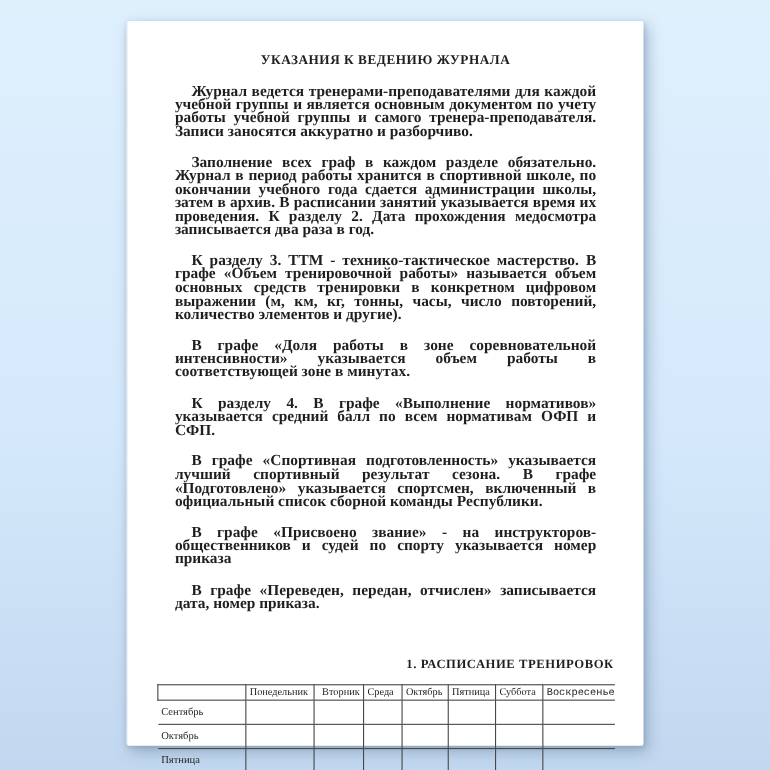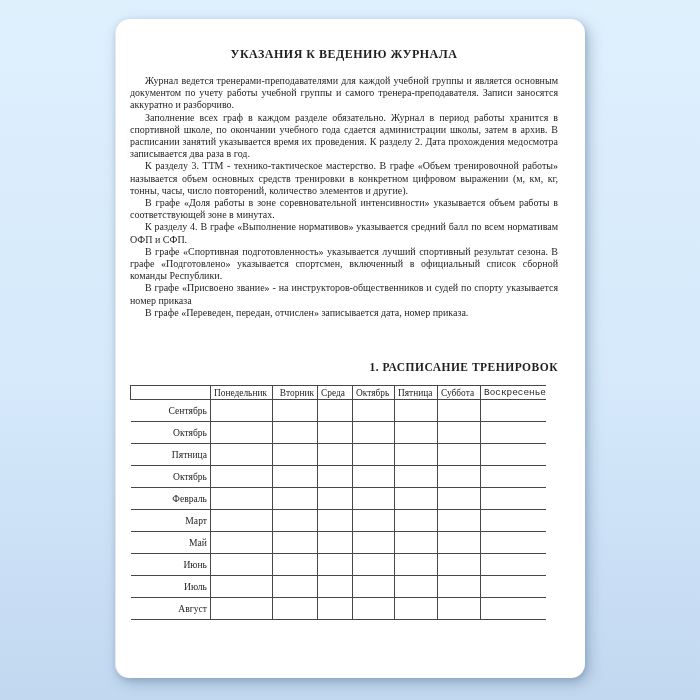--- a/index.html
+++ b/index.html
@@ -11,50 +11,50 @@
   body{
     width:700px;height:700px;overflow:hidden;
     background:linear-gradient(180deg,var(--bg-top) 0%,var(--bg-mid) 55%,var(--bg-bottom) 100%);
     font-family:"Liberation Serif","DejaVu Serif",serif;
     color:var(--text);
   }
   .scene{position:relative;width:700px;height:700px;}
   .paper{
     position:absolute;left:115px;top:19px;width:470px;height:659px;
     background:var(--paper);
-    border-radius:14px;
+    border-radius:2px;
     box-shadow:4px 5px 14px rgba(100,125,155,.45),1px 2px 5px rgba(100,125,155,.3),
                inset 1px 0 0 rgba(150,165,185,.25);
-    padding:28px 27px 0 15px;
+    padding:28px 27px 0 28px;
   }
   .doc-title{
     font-size:12px;font-weight:bold;text-align:center;letter-spacing:.5px;
     margin:0;white-space:nowrap;
   }
   .paragraphs{margin-top:13px;}
   .paragraphs p{
-    margin:0;font-size:10px;line-height:12.2px;
-    text-align:justify;text-indent:15px;
+    margin:16px;font-size:14px;line-height:12.2px;
+    text-align:justify;text-indent:15px;font-weight:bold;
   }
   .section-title{
     margin-top:42px;font-size:11.5px;font-weight:bold;
     text-align:right;letter-spacing:.5px;white-space:nowrap;
   }
   table.schedule{
     margin-top:12px;border-collapse:collapse;table-layout:fixed;width:415px;
   }
   table.schedule th,table.schedule td{
     border:1px solid var(--border);
     padding:0 3px;font-size:9.4px;font-weight:normal;
     overflow:hidden;white-space:nowrap;color:var(--text);
   }
   table.schedule thead tr{height:14px;}
   table.schedule thead th{text-align:left;}
   table.schedule tbody tr{height:22px;}
-  table.schedule td.month-cell{text-align:right;font-size:9.6px;}
+  table.schedule td.month-cell{text-align:left;font-size:9.6px;}
   
   table.schedule tr > *:last-child{border-right:none;}
   table.schedule tbody tr > *:first-child{border-left:none;}
   
   table.schedule thead th:nth-child(1){width:80px;}
   table.schedule thead th:nth-child(2){width:62px;}
   table.schedule thead th:nth-child(3){width:45px;text-align:right;}
   table.schedule thead th:nth-child(4){width:35px;}
   table.schedule thead th:nth-child(5){width:42px;}
   table.schedule thead th:nth-child(6){width:43px;}

